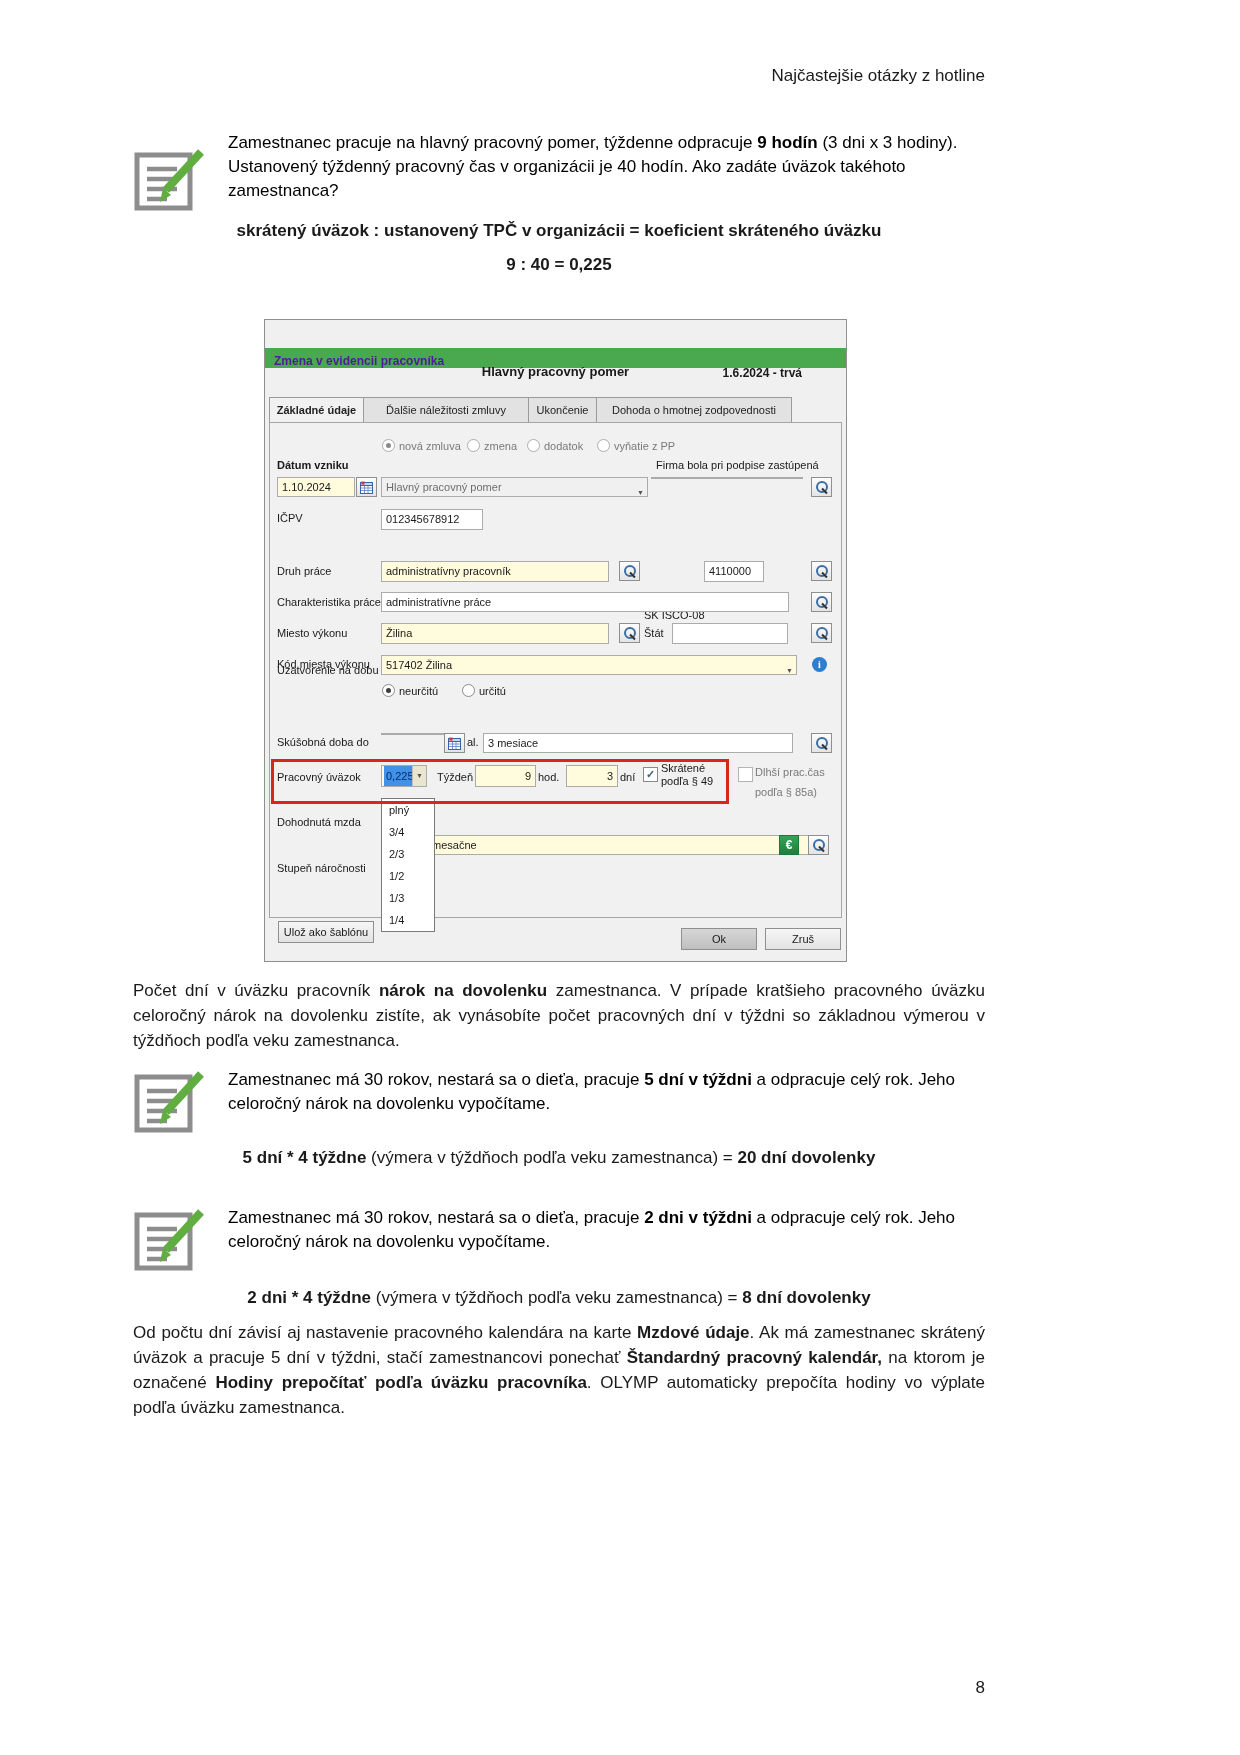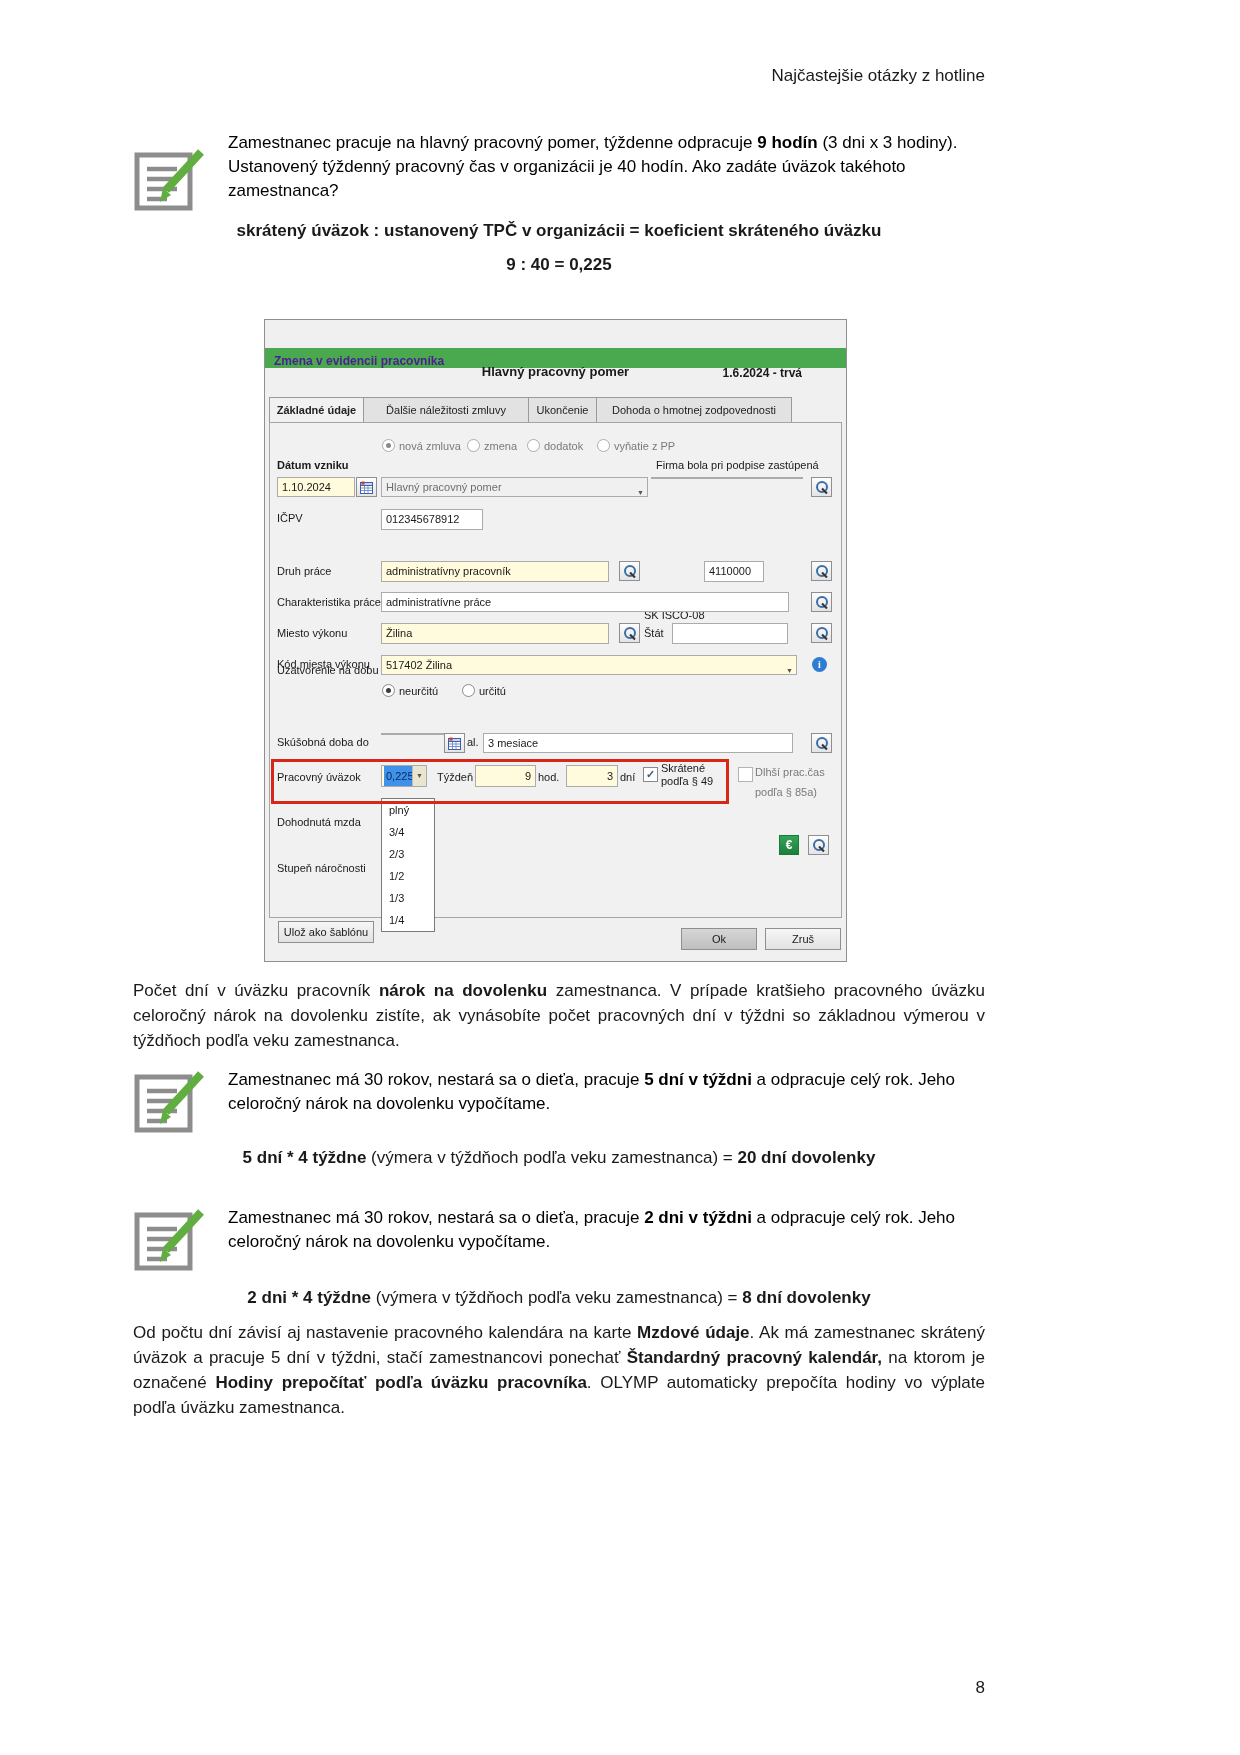--- a/index.html
+++ b/index.html
@@ -211,20 +211,21 @@
   <div class="ddl">
     <div class="ddl-item">plný</div>
     <div class="ddl-item">3/4</div>
     <div class="ddl-item">2/3</div>
     <div class="ddl-item">1/2</div>
     <div class="ddl-item">1/3</div>
     <div class="ddl-item">1/4</div>
   </div>
 
   <div class="lbl" style="left:12px;top:496px;">Dohodnutá mzda</div>
+  <div class="fld yellow" style="left:116px;top:515px;width:382px;padding-left:50px;">mesačne</div>
   <div class="euro-btn" style="left:514px;top:515px;">€</div>
   <div class="btn-sm" style="left:543px;top:515px;">
       <span class="mag-lens"></span>
       <span class="mag-handle"></span>
     </div>
 
   <div class="lbl" style="left:12px;top:542px;">Stupeň náročnosti</div>
 
   <div class="dlg-btn" style="left:13px;top:601px;width:96px;">Ulož ako šablónu</div>
   <div class="dlg-btn dark" style="left:416px;top:608px;width:76px;">Ok</div>

